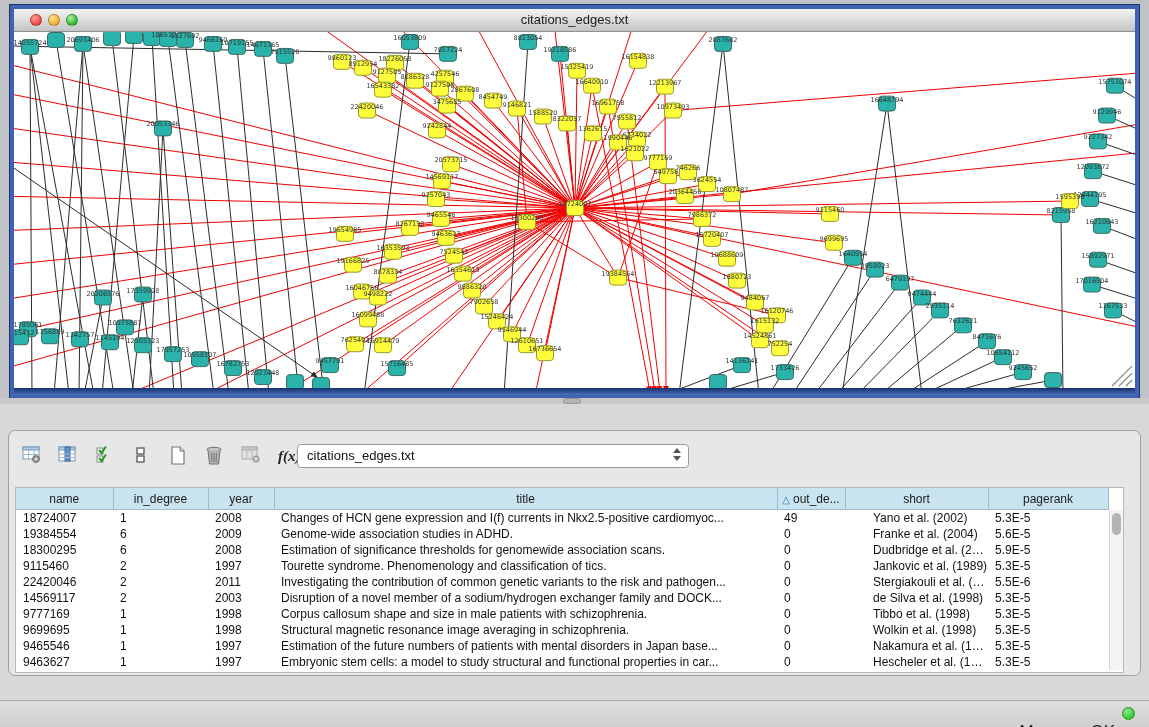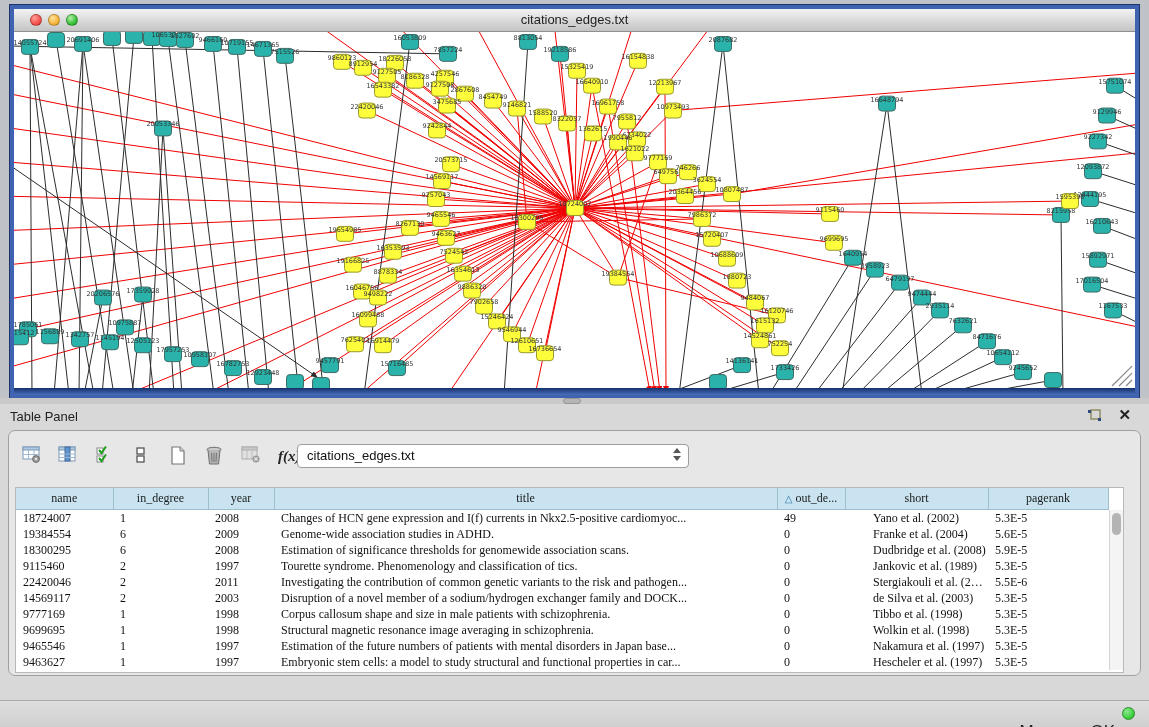--- a/index.html
+++ b/index.html
@@ -34,21 +34,21 @@
   .tbtn svg{margin-top:3px;}
   #fx-btn{font-family:"Liberation Serif",serif;font-style:italic;font-weight:bold;font-size:15px;color:#222;line-height:26px;width:30px;}
   #table-select{position:absolute;left:278px;top:1px;width:392px;height:24px;box-sizing:border-box;
     background:#fff;border:1px solid #9c9c9c;border-radius:4px;font-size:13px;color:#111;
     line-height:22px;padding-left:9px;}
   #table-select .arrows{position:absolute;right:7px;top:3px;}
   #table-select .arrows div{width:0;height:0;border-left:4px solid transparent;border-right:4px solid transparent;}
   #table-select .up{border-bottom:5px solid #555;margin-bottom:3px;}
   #table-select .down{border-top:5px solid #555;}
   
-  #tbl-wrap{position:absolute;left:6px;top:56px;width:1107px;height:184px;background:#fff;border:1px solid #b9b9b9;font-family:Liberation Serif, serif;}
+  #tbl-wrap{position:absolute;left:6px;top:56px;width:1107px;height:184px;background:#fff;border:1px solid #b9b9b9;}
   table{border-collapse:collapse;table-layout:fixed;width:1092px;}
   th{background:#c9e4f0;border:1px solid #9dbecd;border-top:none;height:21px;font-weight:normal;
      font-size:12px;color:#1b1b1b;text-align:center;overflow:hidden;white-space:nowrap;padding:0 4px;}
   th:first-child{border-left:none;}
   td{font-size:12px;color:#111;height:16px;padding:0 0 0 7px;overflow:hidden;white-space:nowrap;text-overflow:ellipsis;}
   td.short-col{padding-left:28px;}
   .sort-glyph{color:#2a76a8;font-size:10px;margin-right:3px;}
   #vscroll{position:absolute;right:0;top:22px;width:13px;height:160px;background:#f4f4f4;border-left:1px solid #d5d5d5;}
   #vthumb{position:absolute;left:2px;top:3px;width:9px;height:22px;border-radius:5px;background:#b4b4b4;}
   
@@ -763,31 +763,20 @@
     </g>
   </svg>
   <div id="win-bottom"></div>
 </div>
 
 <div class="abs" id="splitter">
   <div class="handle"></div>
 </div>
 
 <div class="abs" id="table-panel">
-  <div id="tp-header">
-    <span id="tp-title">Table Panel</span>
-    <span id="tp-float">
-      <svg width="16" height="14">
-        <rect x="4" y="1" width="9" height="9" fill="none" stroke="#8a8a5e" stroke-width="1.4"></rect>
-        <rect x="1" y="1" width="3" height="3" fill="#2d4a7a"></rect>
-        <rect x="11" y="9" width="3" height="3" fill="#2d4a7a"></rect>
-      </svg>
-    </span>
-    <span id="tp-close">✕</span>
-  </div>
   <div id="tp-box">
     <div id="toolbar">
       <span class="tbtn">
         <svg width="20" height="18">
             <rect x="1" y="1" width="16" height="12" fill="#fff" stroke="#7d99b5"></rect>
             <rect x="1" y="1" width="16" height="3" fill="#aecbe3" stroke="#7d99b5"></rect>
             <line x1="6.5" y1="4" x2="6.5" y2="13" stroke="#9db8cf"></line>
             <line x1="12" y1="4" x2="12" y2="13" stroke="#9db8cf"></line>
             <line x1="1" y1="8.5" x2="17" y2="8.5" stroke="#9db8cf"></line>
             <circle cx="14" cy="13" r="3.4" fill="#9b9b9b" stroke="#6b6b6b"></circle>
@@ -918,21 +907,21 @@
               <td>0</td>
               <td class="short-col">Stergiakouli et al. (2012)</td>
               <td>5.5E-6</td>
             </tr>
             <tr>
               <td>14569117</td>
               <td>2</td>
               <td>2003</td>
               <td>Disruption of a novel member of a sodium/hydrogen exchanger family and DOCK...</td>
               <td>0</td>
-              <td class="short-col">de Silva et al. (2003)</td>
+              <td class="short-col">de Silva et al. (1998)</td>
               <td>5.3E-5</td>
             </tr>
             <tr>
               <td>9777169</td>
               <td>1</td>
               <td>1998</td>
               <td>Corpus callosum shape and size in male patients with schizophrenia.</td>
               <td>0</td>
               <td class="short-col">Tibbo et al. (1998)</td>
               <td>5.3E-5</td>

